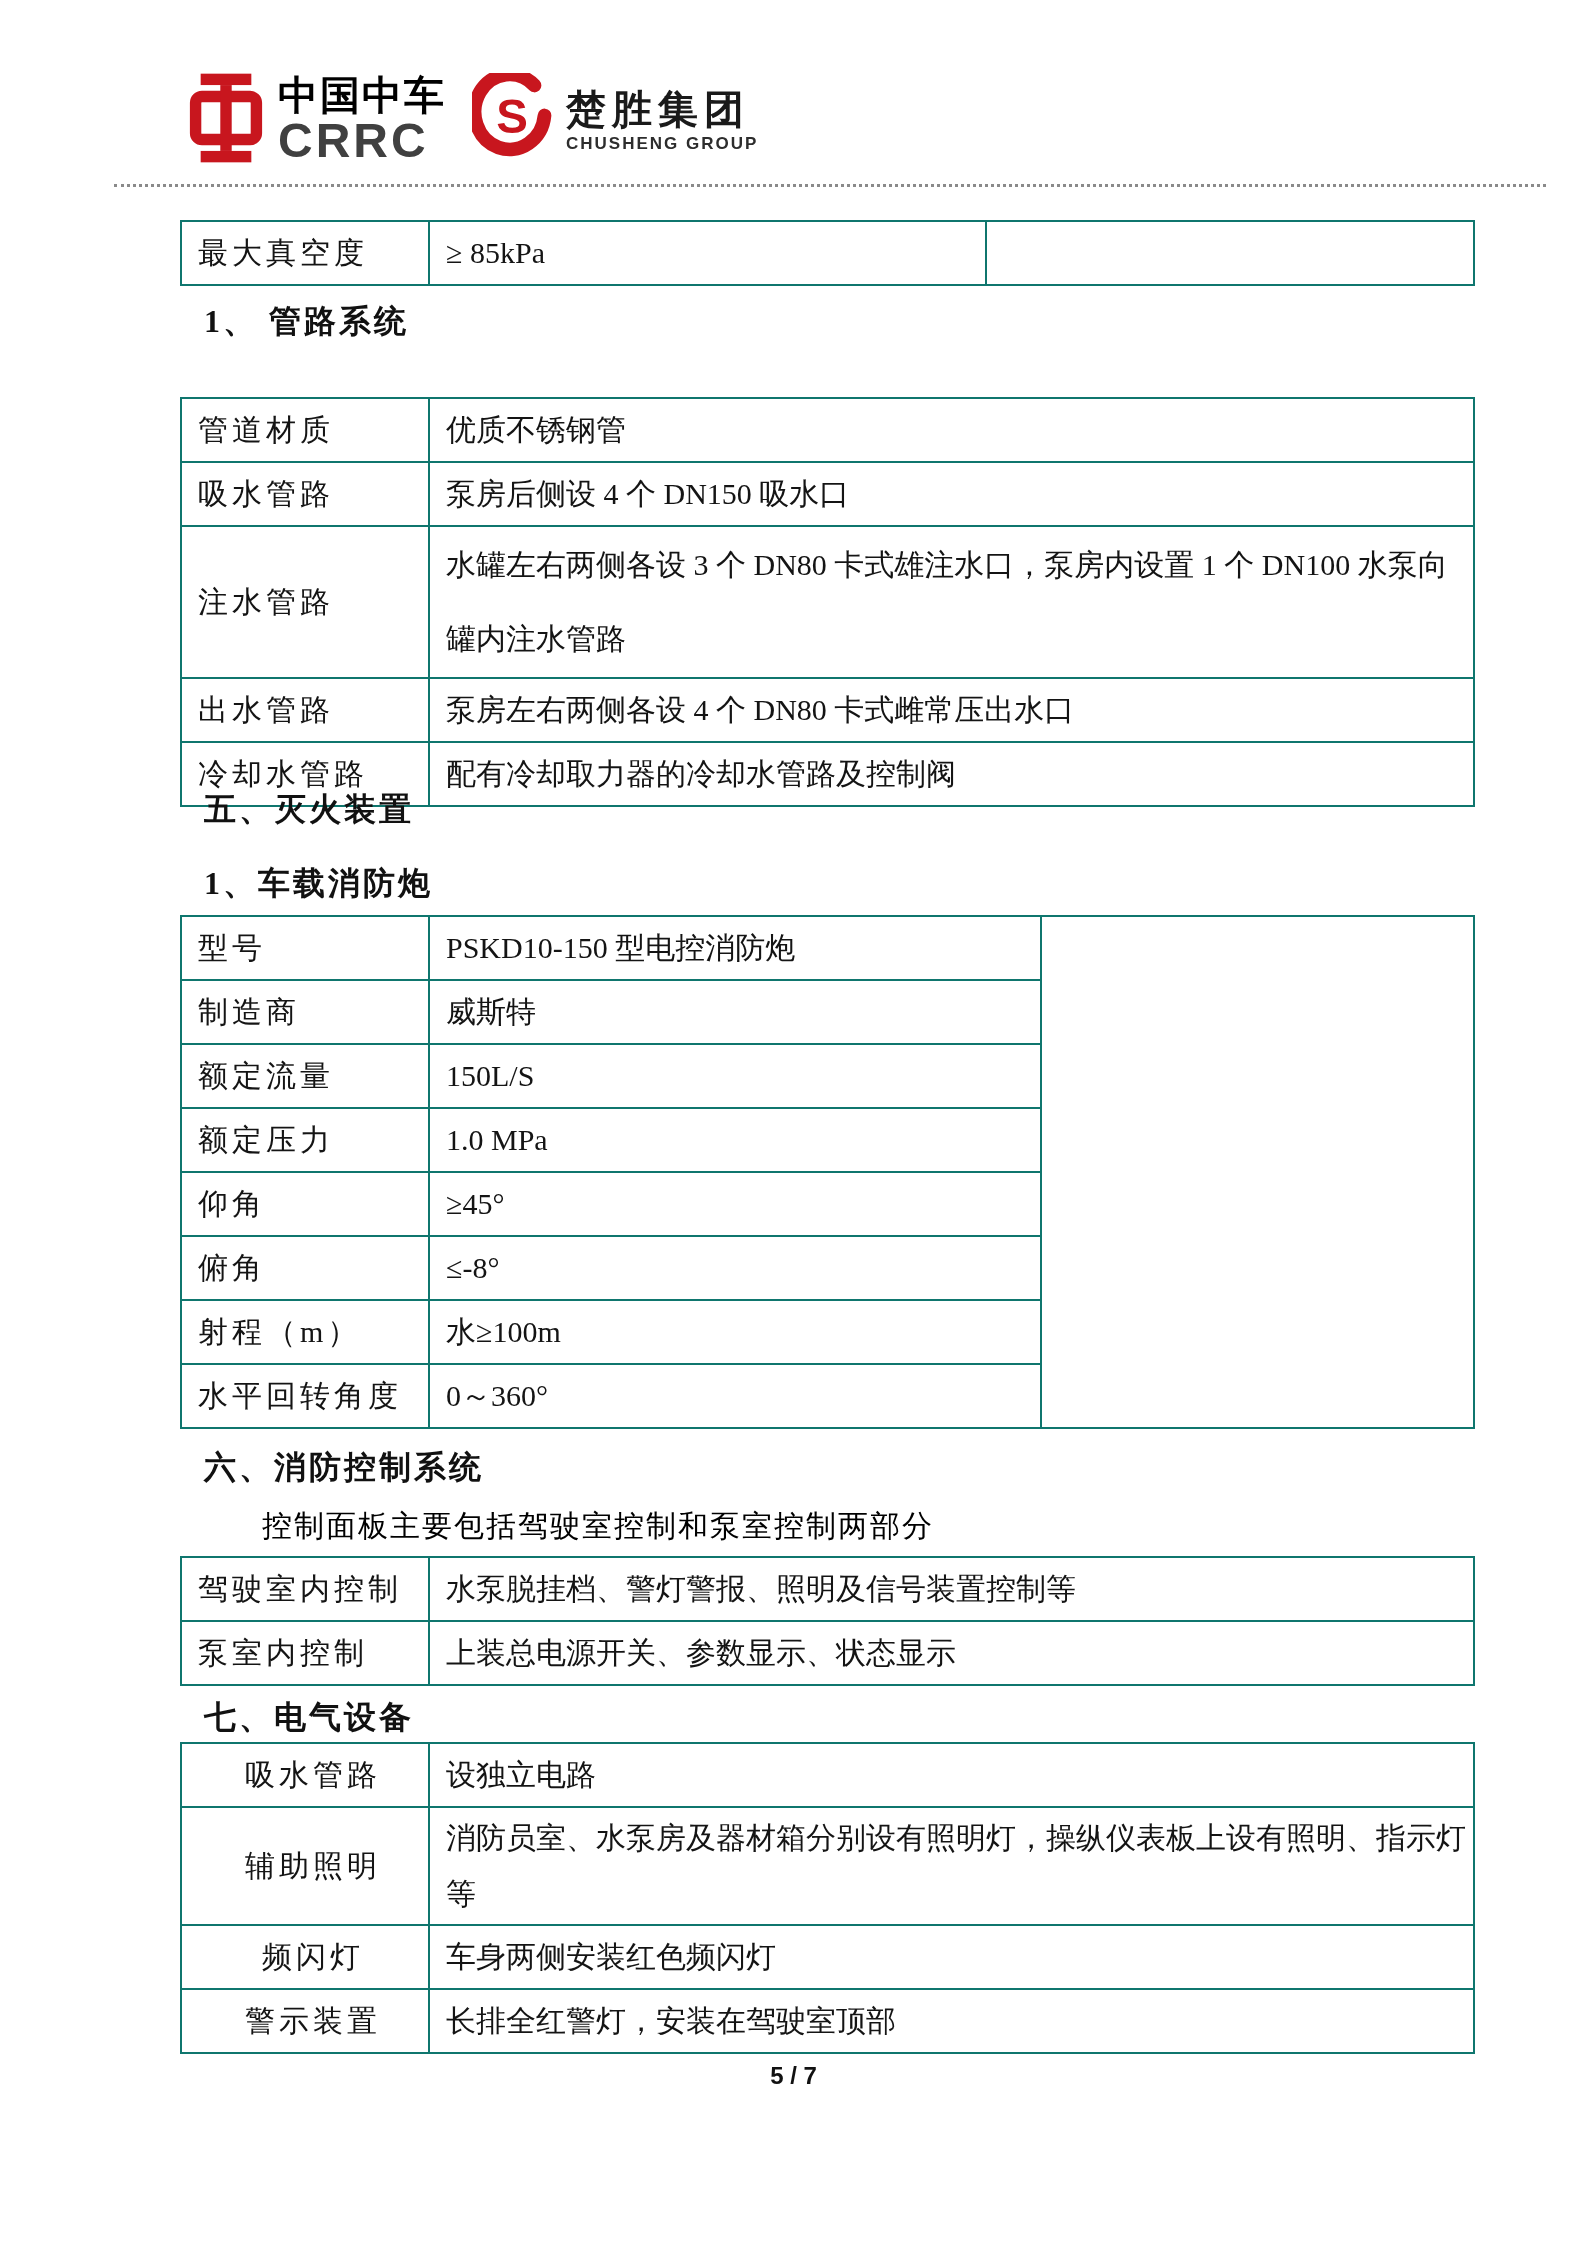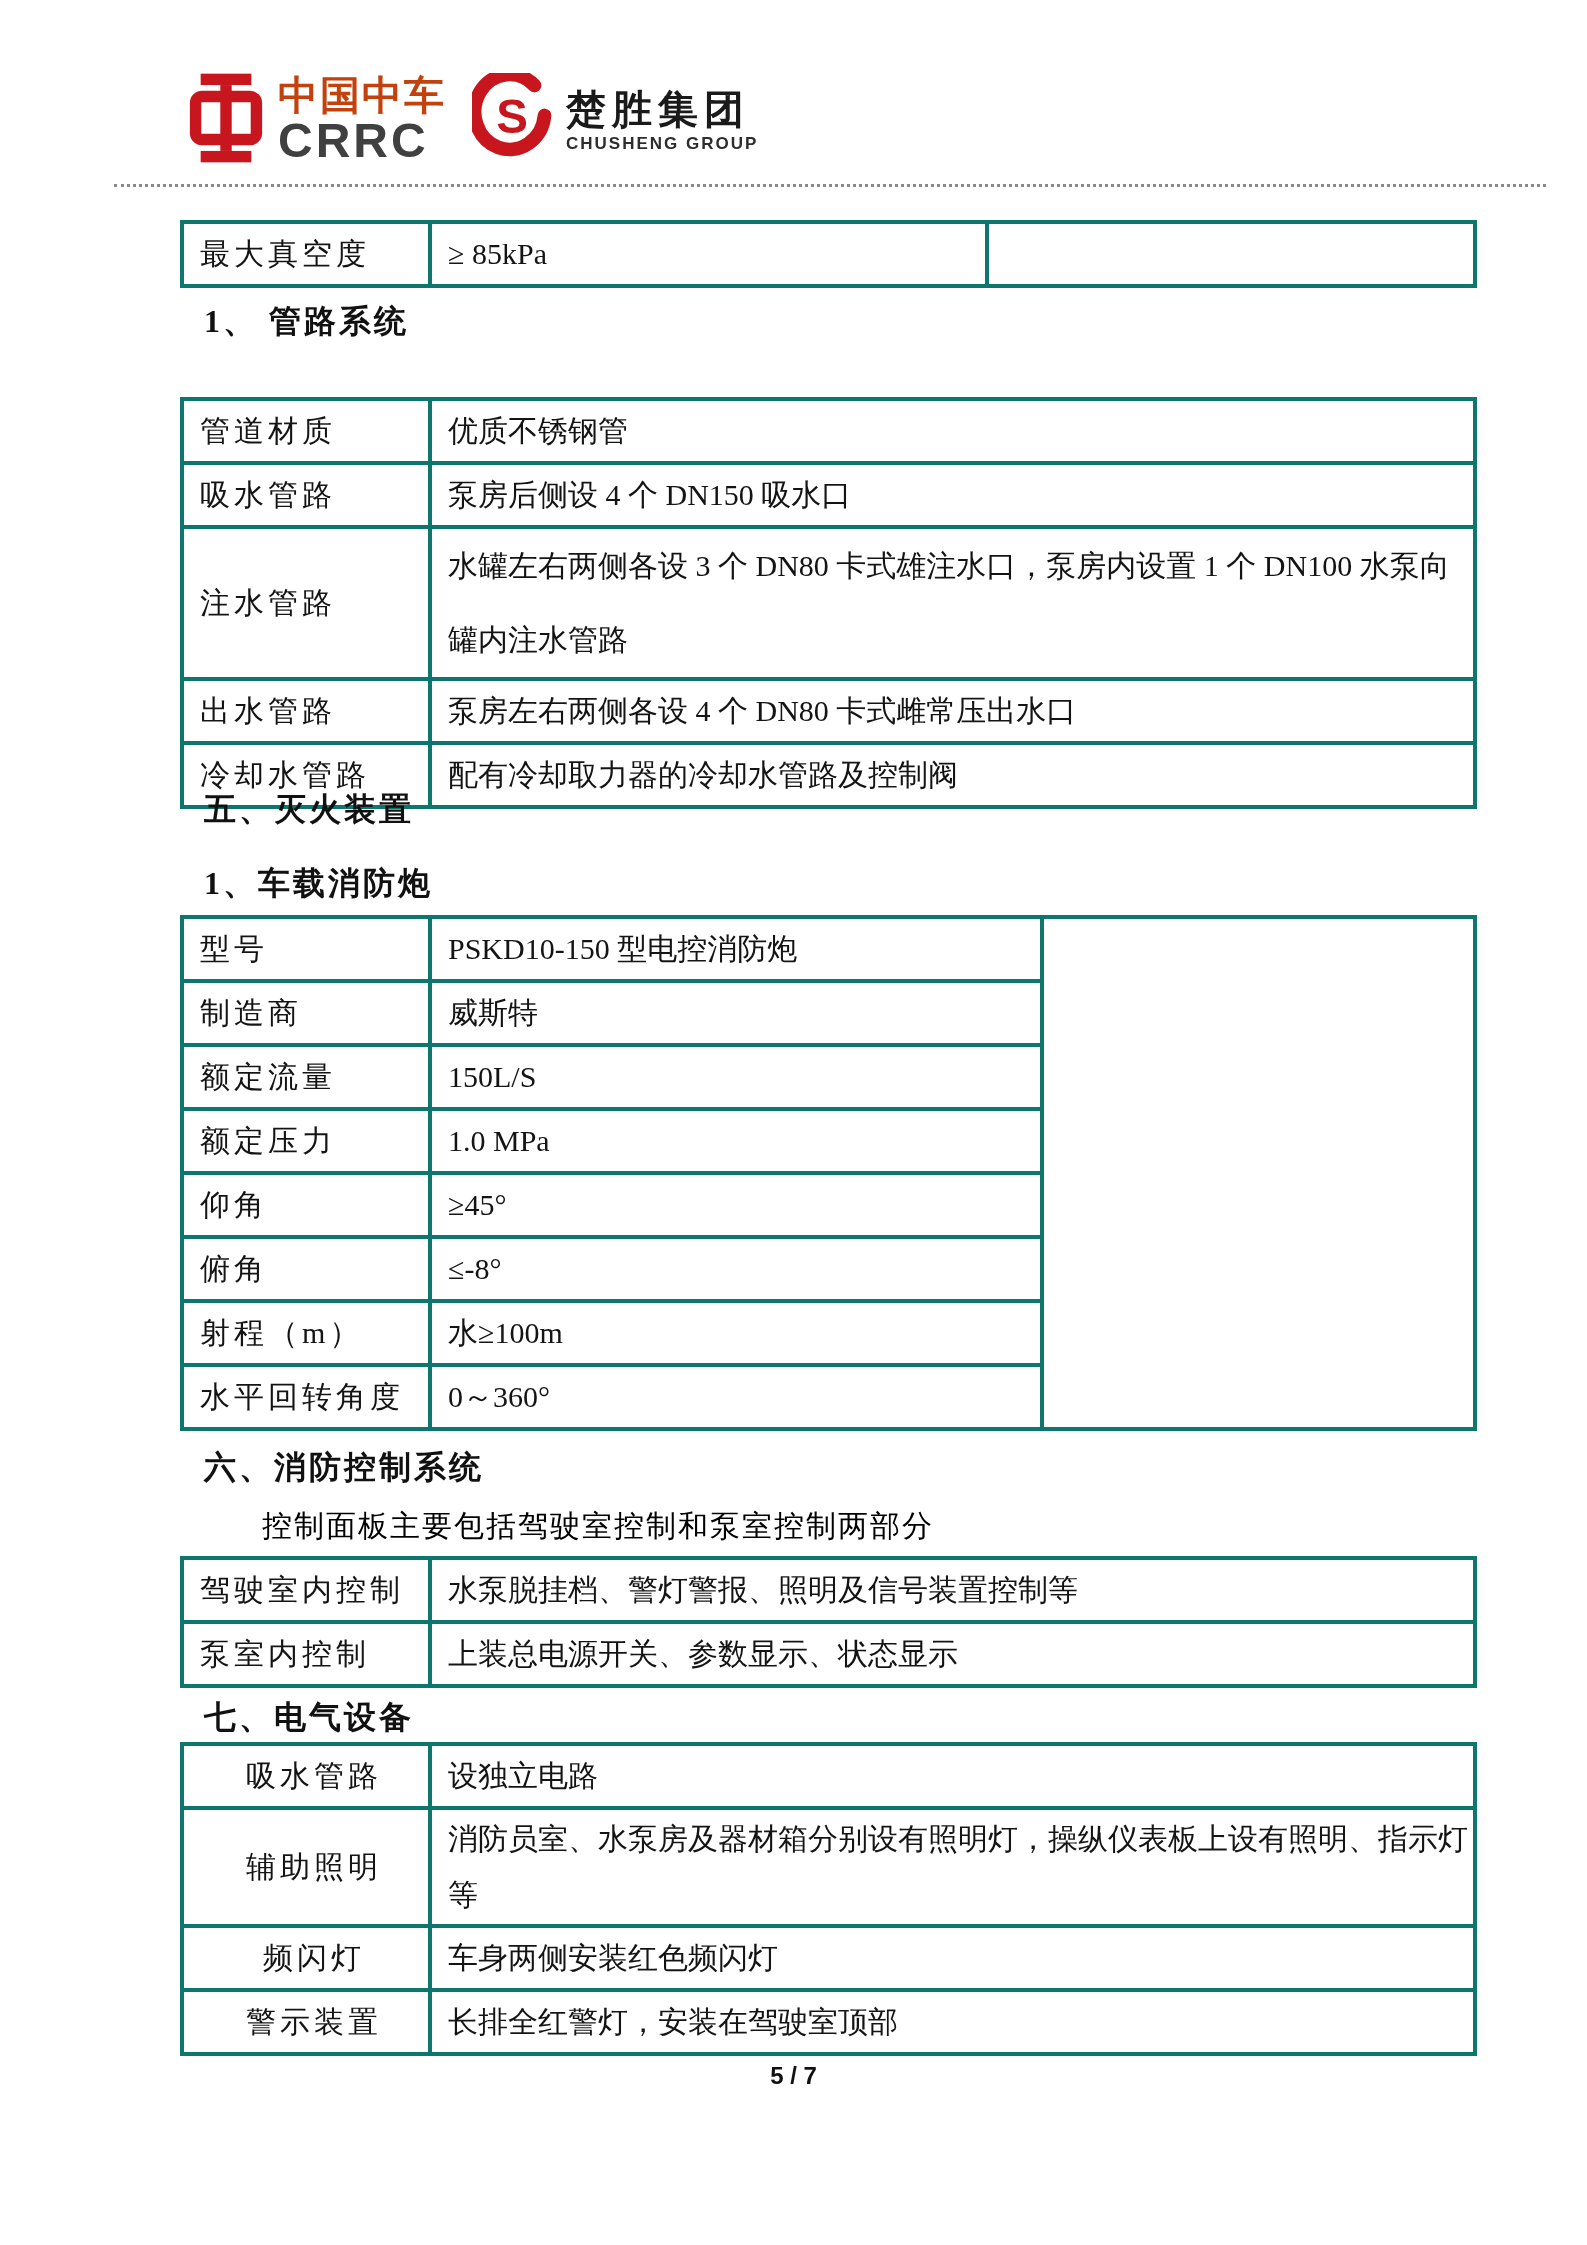--- a/index.html
+++ b/index.html
@@ -9,29 +9,29 @@
     height:2245px;
     background:#ffffff;
     font-family:"Liberation Serif","DejaVu Serif",serif;
     color:#141414;
     overflow:hidden;
   }
   
   .header{position:absolute;left:188px;top:72px;height:96px;display:flex;align-items:center;gap:26px;}
   .logo-block{display:flex;align-items:center;gap:14px;}
   .logo-text{display:flex;flex-direction:column;justify-content:center;line-height:1;}
-  .crrc-zh{font-family:"Liberation Sans","DejaVu Sans",sans-serif;font-weight:bold;font-size:40px;color:#c2410c;letter-spacing:2px;}
+  .crrc-zh{font-family:"Liberation Sans","DejaVu Sans",sans-serif;font-weight:bold;font-size:40px;color:#000000;letter-spacing:2px;}
   .crrc-en{font-family:"Liberation Sans","DejaVu Sans",sans-serif;font-weight:900;font-size:48px;color:#404040;letter-spacing:3px;margin-top:2px;}
   .cs-zh{font-family:"Liberation Sans","DejaVu Sans",sans-serif;font-weight:bold;font-size:40px;color:#1a1a1a;letter-spacing:6px;}
   .cs-en{font-family:"Liberation Sans","DejaVu Sans",sans-serif;font-weight:bold;font-size:17px;color:#2d2d2d;letter-spacing:2px;margin-top:6px;}
   .dotted-sep{position:absolute;left:114px;top:184px;width:1432px;border-top:3px dotted #8a8a8a;}
   
   table.spec{border-collapse:collapse;table-layout:fixed;position:absolute;left:180px;width:1293px;}
   table.spec td{
-    border:4px solid #0f766e;
+    border:2px solid #0f766e;
     font-size:30px;
     padding:0 0 0 16px;
     vertical-align:middle;
     overflow:hidden;
     word-break:break-all;
   }
   td.lbl{letter-spacing:4px;}
   td.ctr{text-align:center;padding:0 6px;letter-spacing:4px;}
   td.empty{padding:0;}
   .h-row{height:64px;}

